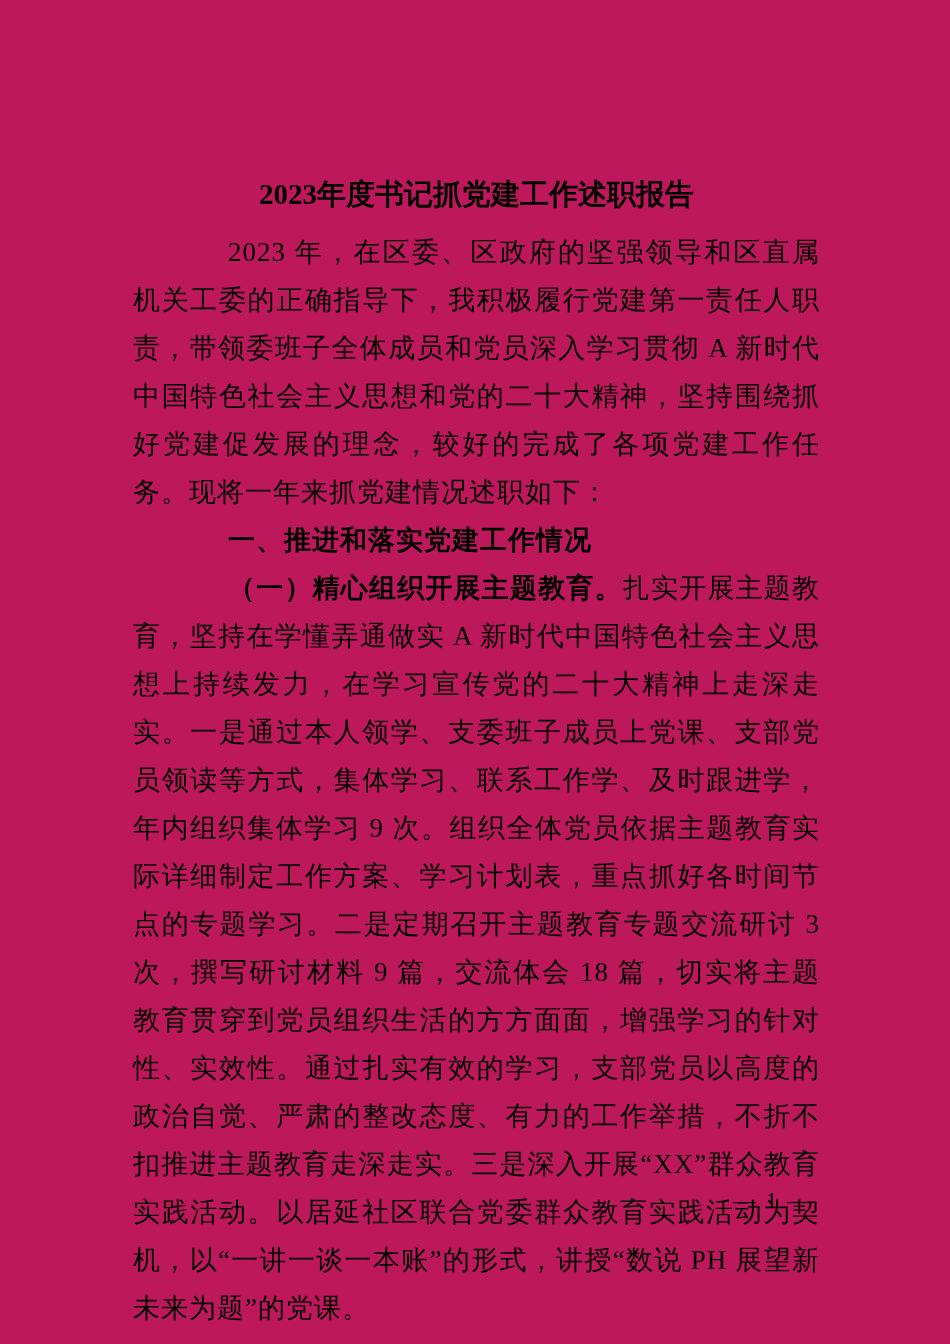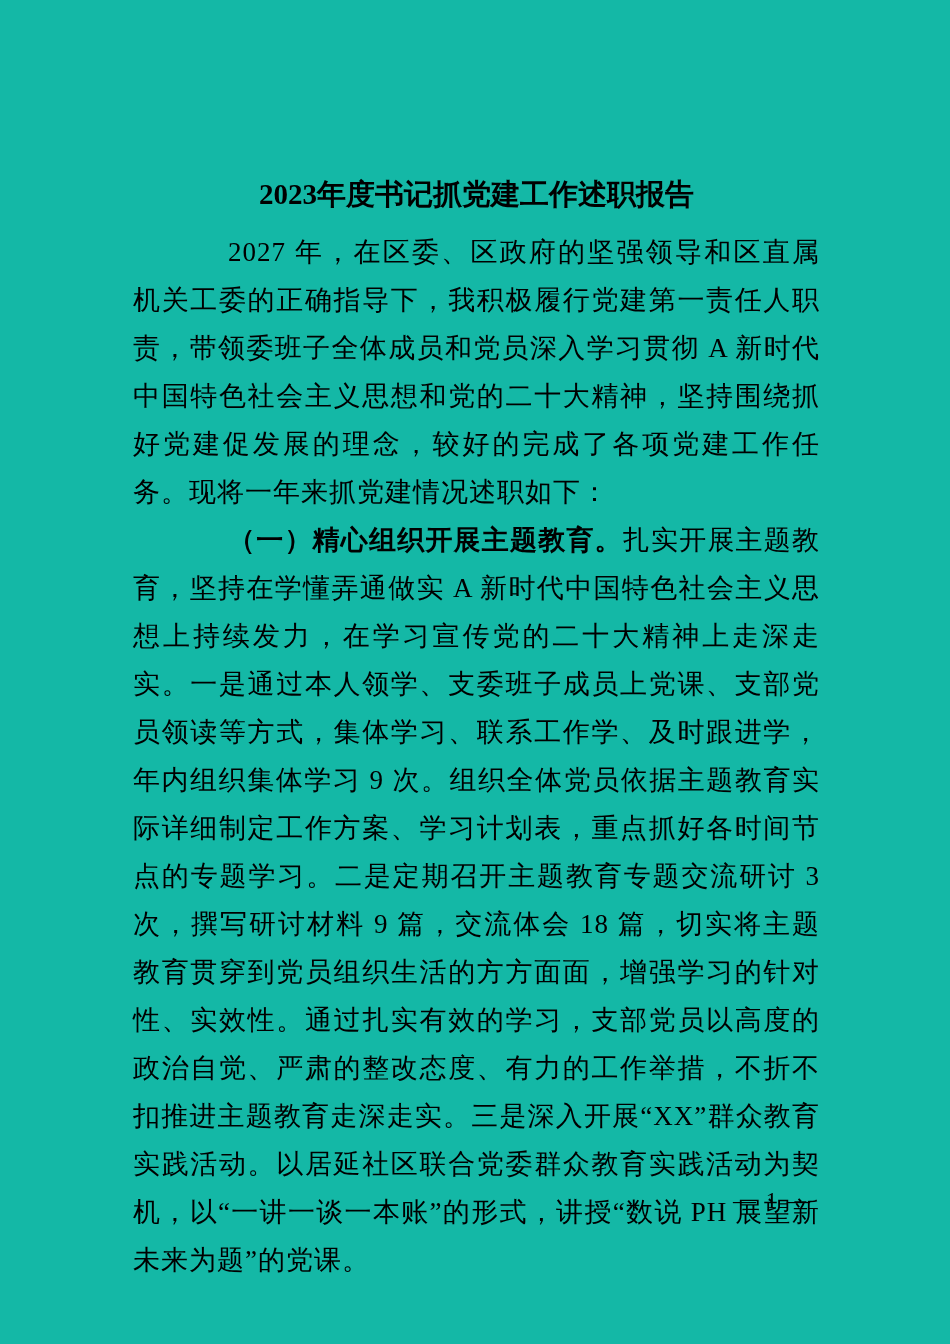--- a/index.html
+++ b/index.html
@@ -13,21 +13,21 @@
     color: #000000;
     position: relative;
     overflow: hidden;
     font-family: "Liberation Serif", "DejaVu Serif", serif;
   }
   .page {
     position: absolute;
     top: 0; left: 0; right: 0; bottom: 0;
     padding: 174px 130px 0 133px;
     box-sizing: border-box;
-    background: #14b8a6;
+    background: #be185d;
   }
   .doc-title {
     margin: 0 0 14px 0;
     text-align: center;
     font-size: 29px;
     line-height: 40px;
     font-weight: bold;
     font-family: "Liberation Serif", "DejaVu Serif", serif;
   }
   .body-para {
@@ -63,20 +63,21 @@
     font-family: "Liberation Serif", "DejaVu Serif", serif;
   }
 </style>
 </head>
 <body>
 
 <div class="page">
 
   <h1 class="doc-title">2023年度书记抓党建工作述职报告</h1>
 
-  <p class="body-para">2027 年，在区委、区政府的坚强领导和区直属机关工委的正确指导下，我积极履行党建第一责任人职责，带领委班子全体成员和党员深入学习贯彻 A 新时代中国特色社会主义思想和党的二十大精神，坚持围绕抓好党建促发展的理念，较好的完成了各项党建工作任务。现将一年来抓党建情况述职如下：</p>
+  <p class="body-para">2023 年，在区委、区政府的坚强领导和区直属机关工委的正确指导下，我积极履行党建第一责任人职责，带领委班子全体成员和党员深入学习贯彻 A 新时代中国特色社会主义思想和党的二十大精神，坚持围绕抓好党建促发展的理念，较好的完成了各项党建工作任务。现将一年来抓党建情况述职如下：</p>
 
+  <h2 class="section-heading">一、推进和落实党建工作情况</h2>
 
   <p class="body-para"><span class="lead-bold">（一）精心组织开展主题教育。</span><span>扎实开展主题教育，坚持在学懂弄通做实 A 新时代中国特色社会主义思想上持续发力，在学习宣传党的二十大精神上走深走实。一是通过本人领学、支委班子成员上党课、支部党员领读等方式，集体学习、联系工作学、及时跟进学，年内组织集体学习 9 次。组织全体党员依据主题教育实际详细制定工作方案、学习计划表，重点抓好各时间节点的专题学习。二是定期召开主题教育专题交流研讨 3 次，撰写研讨材料 9 篇，交流体会 18 篇，切实将主题教育贯穿到党员组织生活的方方面面，增强学习的针对性、实效性。通过扎实有效的学习，支部党员以高度的政治自觉、严肃的整改态度、有力的工作举措，不折不扣推进主题教育走深走实。三是深入开展“XX”群众教育实践活动。以居延社区联合党委群众教育实践活动为契机，以“一讲一谈一本账”的形式，讲授“数说 PH 展望新未来为题”的党课。</span></p>
 
   <div class="page-number">— 1 —</div>
 
 </div>
 
 </body></html>

